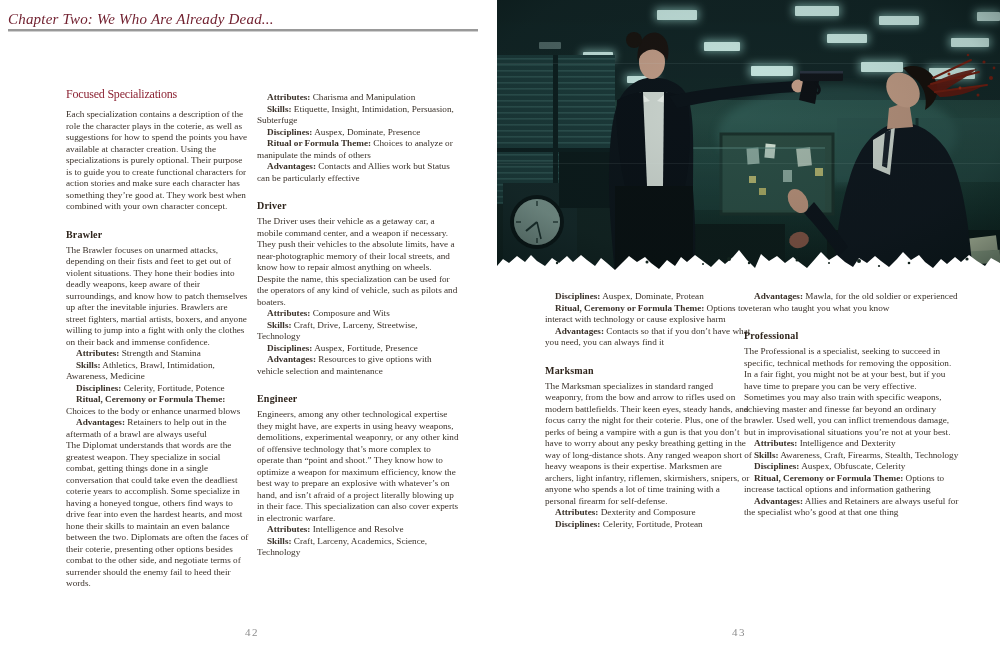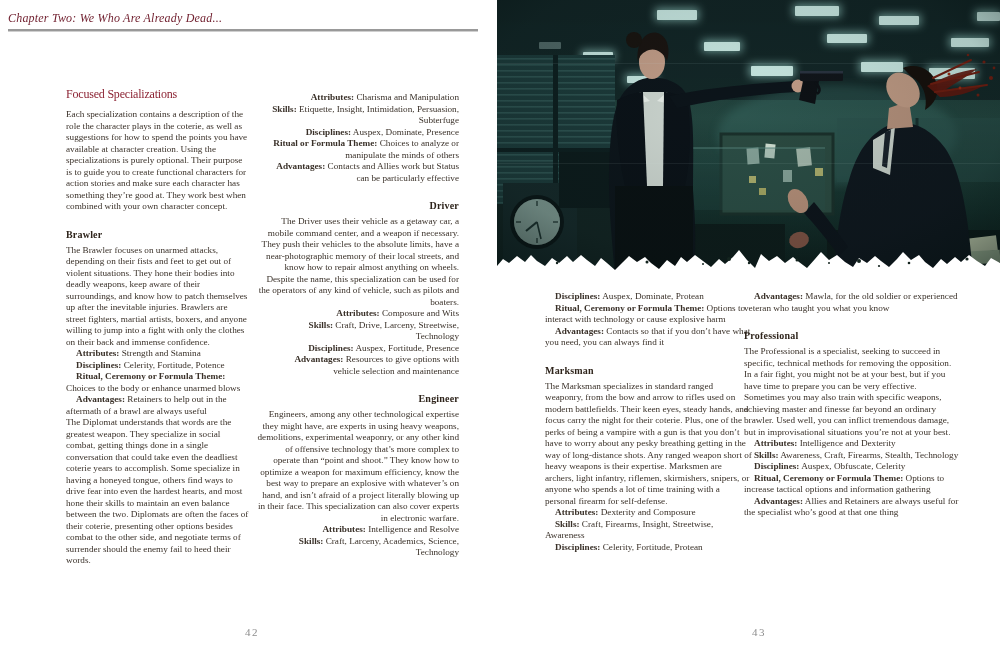--- a/index.html
+++ b/index.html
@@ -4,54 +4,54 @@
 <style>
   html,body{margin:0;padding:0;}
   body{
     width:1000px;height:645px;position:relative;overflow:hidden;
     background:#ffffff;
     font-family:"Liberation Serif", serif;
     -webkit-font-smoothing:antialiased;
   }
   .chapter-header{
     position:absolute;left:8px;top:11px;
-    font-style:italic;font-size:12px;color:var(--chapter-color,#722231);
+    font-style:italic;font-size:15px;color:var(--chapter-color,#722231);
     letter-spacing:.2px;white-space:nowrap;
   }
   .header-rule{
     position:absolute;left:8px;top:29px;width:470px;height:2px;
     background:#999;border-bottom:1px solid #cfcfcf;
   }
   .illustration{
     position:absolute;left:497px;top:0;width:503px;height:280px;display:block;
   }
   .col{
     position:absolute;font-size:9.2px;line-height:11.5px;color:var(--body-color,#3a3129);
   }
   .col-0{left:66px;top:84px;width:183px;}
-  .col-1{left:257px;top:92px;width:202px;text-align:right;}
+  .col-1{left:257px;top:92px;width:202px;}
   .col-2{left:545px;top:291px;width:207px;}
   .col-3{left:744px;top:291px;width:215px;}
   .doc-title{
     font-size:12px;line-height:21px;margin:0 0 4px 0;font-weight:normal;
     color:var(--title-color,#8c2333);white-space:nowrap;letter-spacing:-.2px;
   }
   .section-heading{
     font-size:10px;line-height:15px;margin:14px 0 3px 0;font-weight:bold;
     color:var(--heading-color,#2e241b);letter-spacing:.2px;
   }
   .col .section-heading:first-child{margin-top:0;}
   .para{margin:0;}
   .stat{text-indent:10px;}
   .stat-label{font-weight:bold;}
   .page-num{
     position:absolute;top:626px;font-size:11px;color:#8d8d8d;letter-spacing:1.5px;
   }
   .page-num.left{left:245px;}
-  .page-num.right{left:732px;margin-left:20px;}
+  .page-num.right{left:732px;}
 </style>
 </head>
 <body>
 
 <div class="chapter-header">Chapter Two: We Who Are Already Dead...</div>
 <div class="header-rule"></div>
 
 <svg class="illustration" viewBox="0 0 503 280" xmlns="http://www.w3.org/2000/svg" role="img">
   <defs>
     <filter id="glow" x="-60%" y="-60%" width="220%" height="220%">
@@ -237,20 +237,21 @@
   </g>
 </svg>
 
 <div id="columns">
     <div class="col col-0">
       <h1 class="doc-title">Focused Specializations</h1>
       <p class="para">Each specialization contains a description of the role the character plays in the coterie, as well as suggestions for how to spend the points you have available at character creation. Using the specializations is purely optional. Their purpose is to guide you to create functional characters for action stories and make sure each character has something they’re good at. They work best when combined with your own character concept.</p>
       <h2 class="section-heading">Brawler</h2>
       <p class="para">The Brawler focuses on unarmed attacks, depending on their fists and feet to get out of violent situations. They hone their bodies into deadly weapons, keep aware of their surroundings, and know how to patch themselves up after the inevitable injuries. Brawlers are street fighters, martial artists, boxers, and anyone willing to jump into a fight with only the clothes on their back and immense confidence.</p>
       <div class="stat"><span class="stat-label">Attributes:</span> Strength and Stamina</div>
+      <div class="stat"><span class="stat-label">Skills:</span> Athletics, Brawl, Intimidation, Awareness, Medicine</div>
       <div class="stat"><span class="stat-label">Disciplines:</span> Celerity, Fortitude, Potence</div>
       <div class="stat"><span class="stat-label">Ritual, Ceremony or Formula Theme:</span> Choices to the body or enhance unarmed blows</div>
       <div class="stat"><span class="stat-label">Advantages:</span> Retainers to help out in the aftermath of a brawl are always useful</div>
       <p class="para">The Diplomat understands that words are the greatest weapon. They specialize in social combat, getting things done in a single conversation that could take even the deadliest coterie years to accomplish. Some specialize in having a honeyed tongue, others find ways to drive fear into even the hardest hearts, and most hone their skills to maintain an even balance between the two. Diplomats are often the faces of their coterie, presenting other options besides combat to the other side, and negotiate terms of surrender should the enemy fail to heed their words.</p>
     </div>
     <div class="col col-1">
       <div class="stat"><span class="stat-label">Attributes:</span> Charisma and Manipulation</div>
       <div class="stat"><span class="stat-label">Skills:</span> Etiquette, Insight, Intimidation, Persuasion, Subterfuge</div>
       <div class="stat"><span class="stat-label">Disciplines:</span> Auspex, Dominate, Presence</div>
       <div class="stat"><span class="stat-label">Ritual or Formula Theme:</span> Choices to analyze or manipulate the minds of others</div>
@@ -266,21 +267,20 @@
       <div class="stat"><span class="stat-label">Attributes:</span> Intelligence and Resolve</div>
       <div class="stat"><span class="stat-label">Skills:</span> Craft, Larceny, Academics, Science, Technology</div>
     </div>
     <div class="col col-2">
       <div class="stat"><span class="stat-label">Disciplines:</span> Auspex, Dominate, Protean</div>
       <div class="stat"><span class="stat-label">Ritual, Ceremony or Formula Theme:</span> Options to interact with technology or cause explosive harm</div>
       <div class="stat"><span class="stat-label">Advantages:</span> Contacts so that if you don’t have what you need, you can always find it</div>
       <h2 class="section-heading">Marksman</h2>
       <p class="para">The Marksman specializes in standard ranged weaponry, from the bow and arrow to rifles used on modern battlefields. Their keen eyes, steady hands, and focus carry the night for their coterie. Plus, one of the perks of being a vampire with a gun is that you don’t have to worry about any pesky breathing getting in the way of long-distance shots. Any ranged weapon short of heavy weapons is their expertise. Marksmen are archers, light infantry, riflemen, skirmishers, snipers, or anyone who spends a lot of time training with a personal firearm for self-defense.</p>
       <div class="stat"><span class="stat-label">Attributes:</span> Dexterity and Composure</div>
-      <div class="stat"><span class="stat-label">Skills:</span> Craft, Firearms, Insight, Streetwise, Awareness</div>
       <div class="stat"><span class="stat-label">Disciplines:</span> Celerity, Fortitude, Protean</div>
     </div>
     <div class="col col-3">
       <div class="stat"><span class="stat-label">Advantages:</span> Mawla, for the old soldier or experienced veteran who taught you what you know</div>
       <h2 class="section-heading">Professional</h2>
       <p class="para">The Professional is a specialist, seeking to succeed in specific, technical methods for removing the opposition. In a fair fight, you might not be at your best, but if you have time to prepare you can be very effective. Sometimes you may also train with specific weapons, achieving master and finesse far beyond an ordinary brawler. Used well, you can inflict tremendous damage, but in improvisational situations you’re not at your best.</p>
       <div class="stat"><span class="stat-label">Attributes:</span> Intelligence and Dexterity</div>
       <div class="stat"><span class="stat-label">Skills:</span> Awareness, Craft, Firearms, Stealth, Technology</div>
       <div class="stat"><span class="stat-label">Disciplines:</span> Auspex, Obfuscate, Celerity</div>
       <div class="stat"><span class="stat-label">Ritual, Ceremony or Formula Theme:</span> Options to increase tactical options and information gathering</div>

